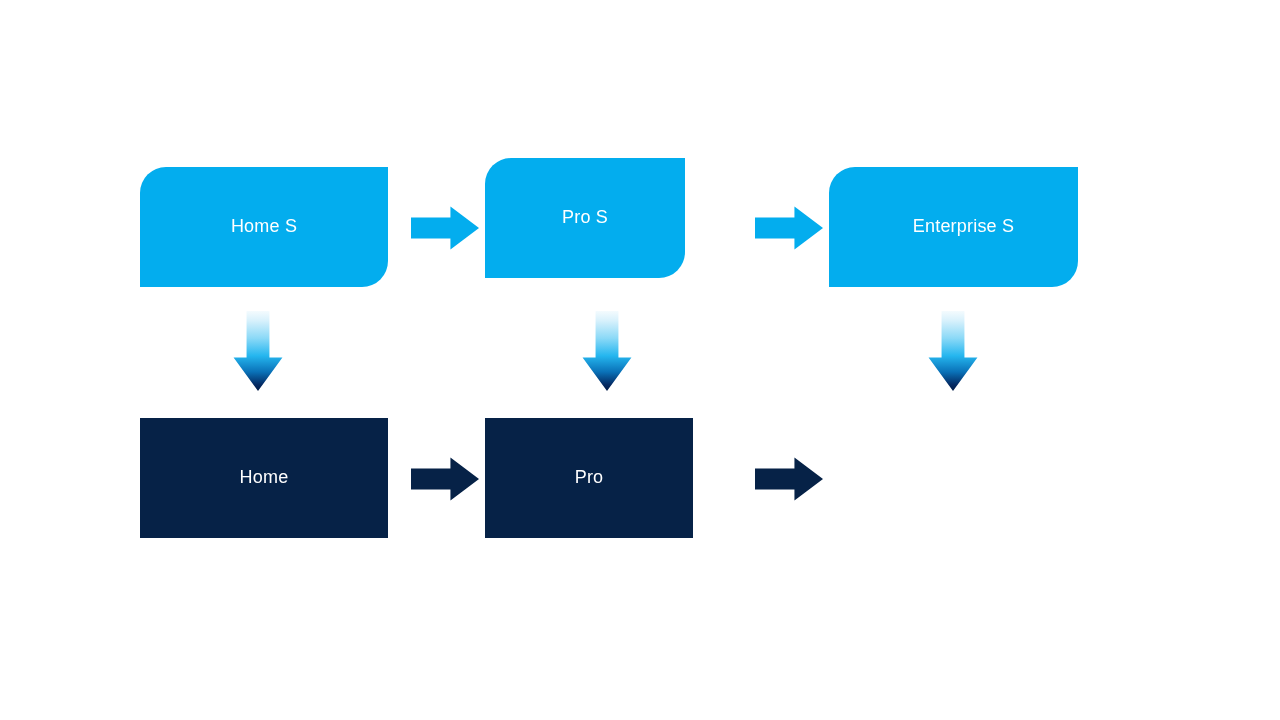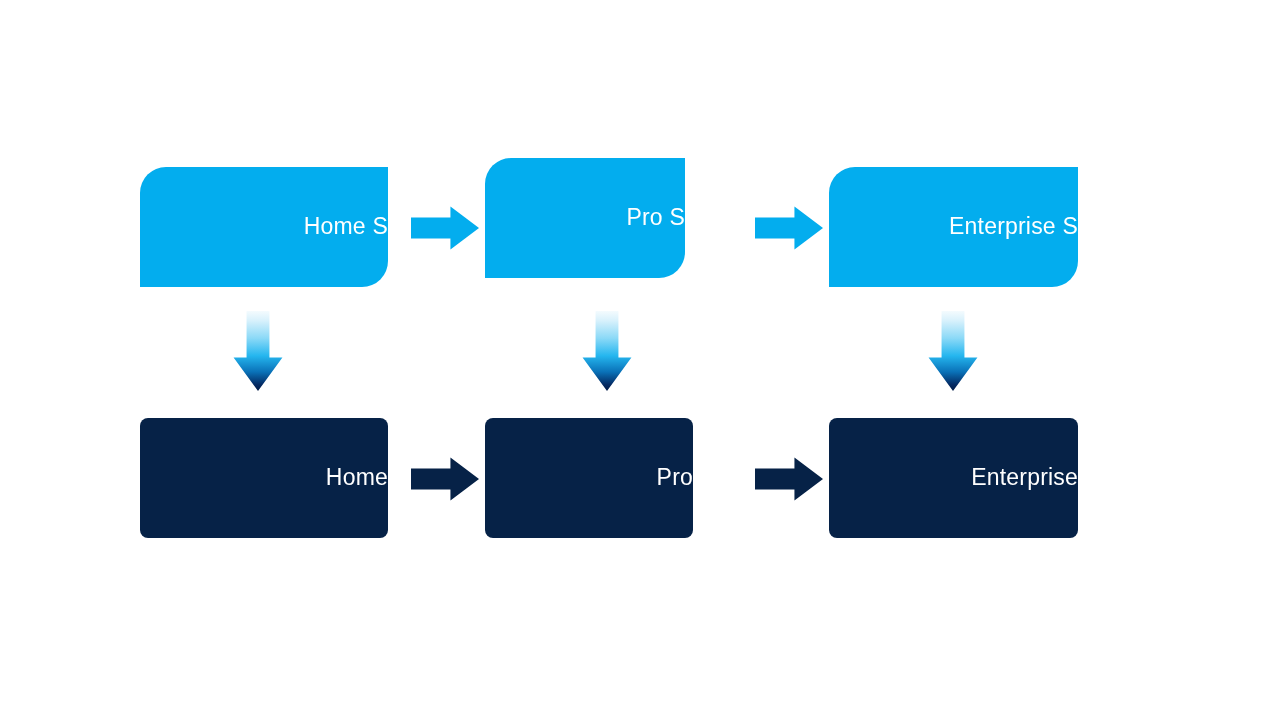--- a/index.html
+++ b/index.html
@@ -19,36 +19,36 @@
     height: 720px;
     background: #ffffff;
   }
 
   
   .node {
     position: absolute;
     box-sizing: border-box;
     display: flex;
     align-items: center;
-    justify-content: flex-end;
+    justify-content: center;
     color: #ffffff;
-    font-size: 23px;
+    font-size: 18px;
     font-weight: 400;
     letter-spacing: 0.2px;
     line-height: 1;
     user-select: none;
   }
   .node.service {
     background: #03ADEE;
     
     border-radius: 26px 0 26px 0;
   }
   .node.product {
     background: #062247;
-    border-radius: 8px;
+    border-radius: 0;
   }
   .node .node-label {
     display: block;
     transform: translateY(-1px);
   }
 
   
   .arrow-right {
     position: absolute;
     clip-path: polygon(0% 28%, 58% 28%, 58% 5%, 100% 50%, 58% 95%, 58% 72%, 0% 72%);
@@ -106,21 +106,18 @@
   <div class="arrow-down" style="left:927px; top:311px; width:52px; height:80px;"></div>
 
   <div class="node product" style="left:140px; top:418px; width:248px; height:120px;">
     <span class="node-label">Home</span>
   </div>
 
   <div class="node product" style="left:485px; top:418px; width:208px; height:120px;">
     <span class="node-label">Pro</span>
   </div>
 
-  <div class="node product" style="left:829px; top:418px; width:249px; height:120px;">
-    <span class="node-label">Enterprise</span>
-  </div>
 
   <div class="arrow-right product" style="left:411px; top:455px; width:68px; height:48px;"></div>
 
   <div class="arrow-right product" style="left:755px; top:455px; width:68px; height:48px;"></div>
 
 </div>
 
 </body></html>

